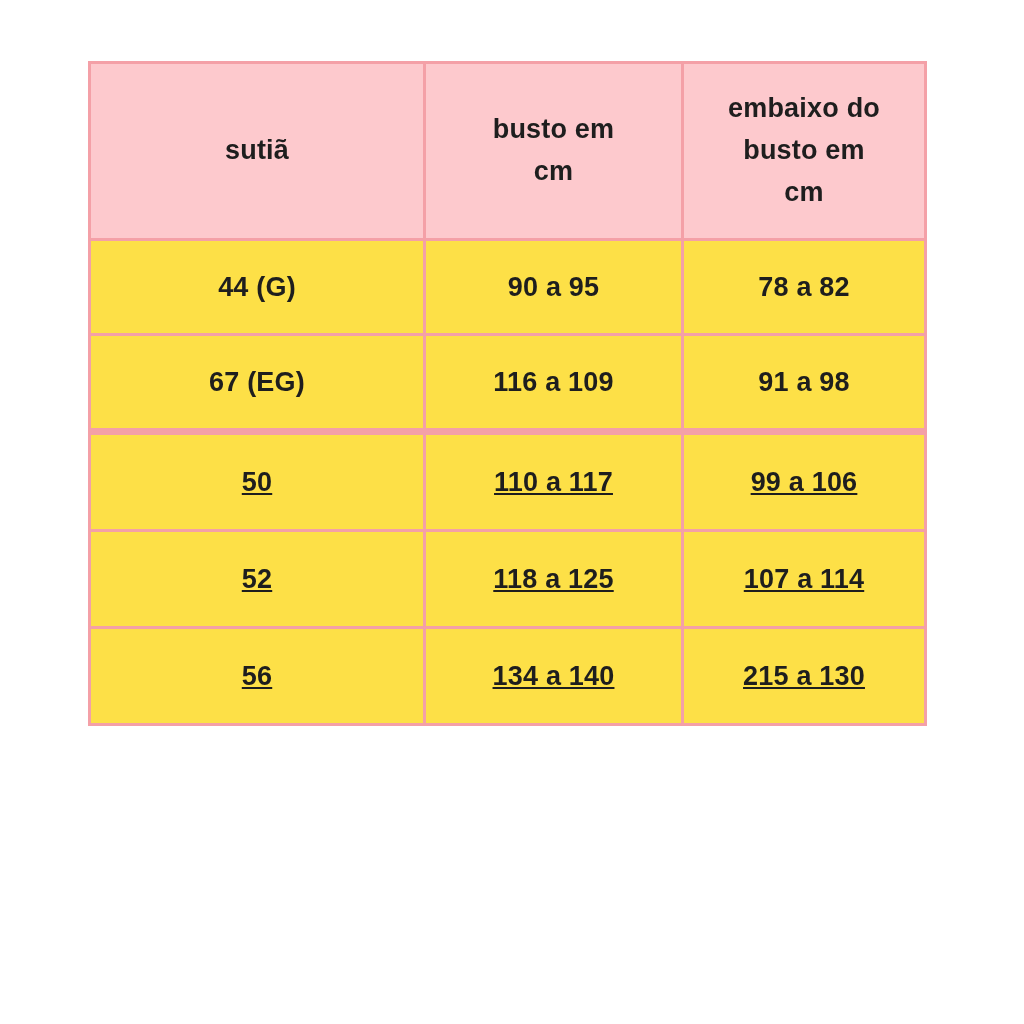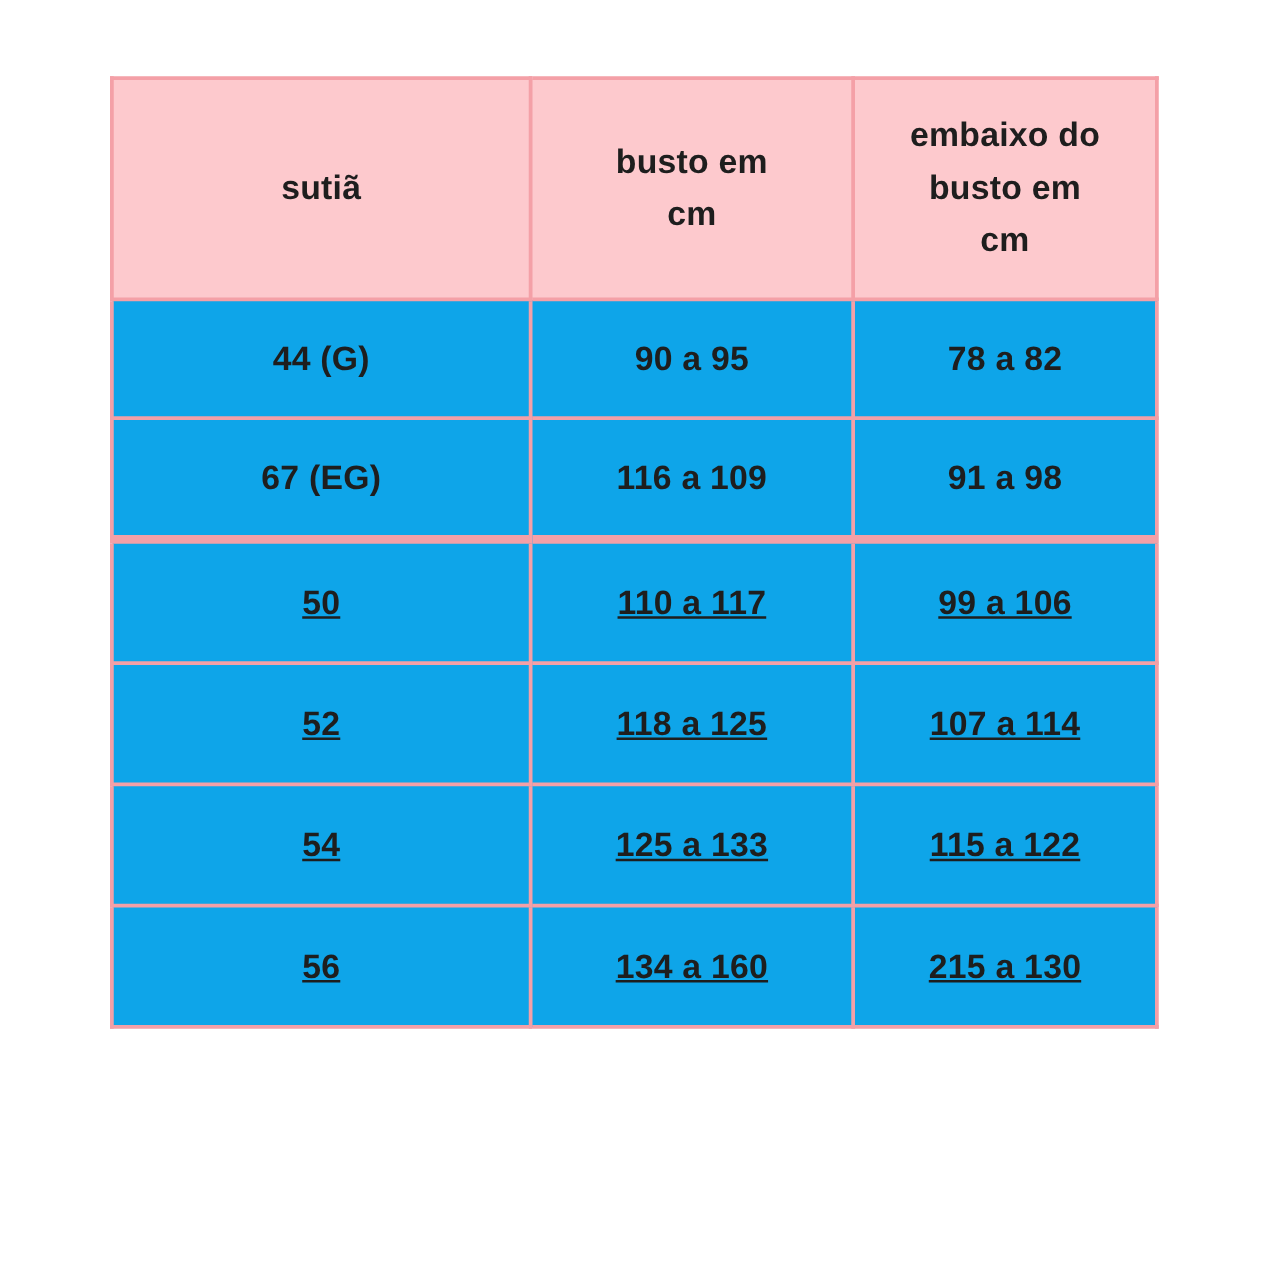--- a/index.html
+++ b/index.html
@@ -32,21 +32,21 @@
     color: #1e1e1e;
     font-size: 27px;
     letter-spacing: 0.2px;
   }
   table.size-chart th {
     background: #fdc9cd;
     height: 172px;
     line-height: 1.55;
   }
   table.size-chart td {
-    background: #0ea5e9;
+    background: #fde047;
   }
   tr.row-upper td { height: 90px; }
   tr.row-lower td { height: 92px; text-decoration: underline; }
   tr.group-split td { border-top-width: 7px; }
   .hwrap {
     display: inline-block;
     max-width: 168px;
   }
   col.c1 { width: 335px; }
   col.c2 { width: 258px; }
@@ -84,24 +84,19 @@
         <td>50</td>
         <td>110 a 117</td>
         <td>99 a 106</td>
       </tr>
       <tr class="row-lower">
         <td>52</td>
         <td>118 a 125</td>
         <td>107 a 114</td>
       </tr>
       <tr class="row-lower">
-        <td>54</td>
-        <td>125 a 133</td>
-        <td>115 a 122</td>
-      </tr>
-      <tr class="row-lower">
         <td>56</td>
-        <td>134 a 160</td>
+        <td>134 a 140</td>
         <td>215 a 130</td>
       </tr>
     </tbody>
   </table>
 </div>
 
 </body></html>

